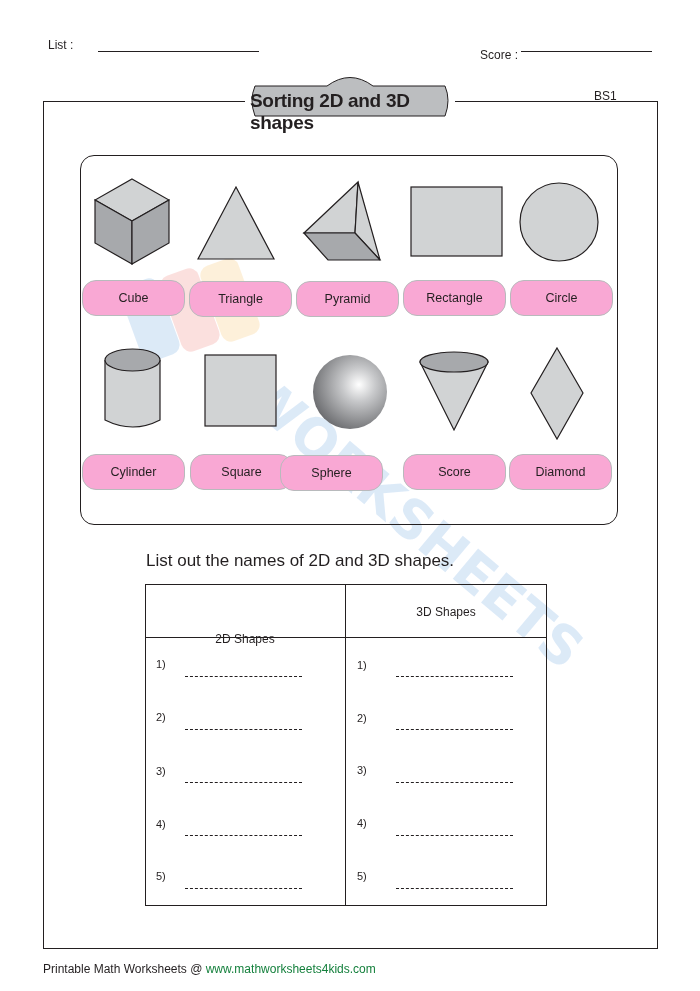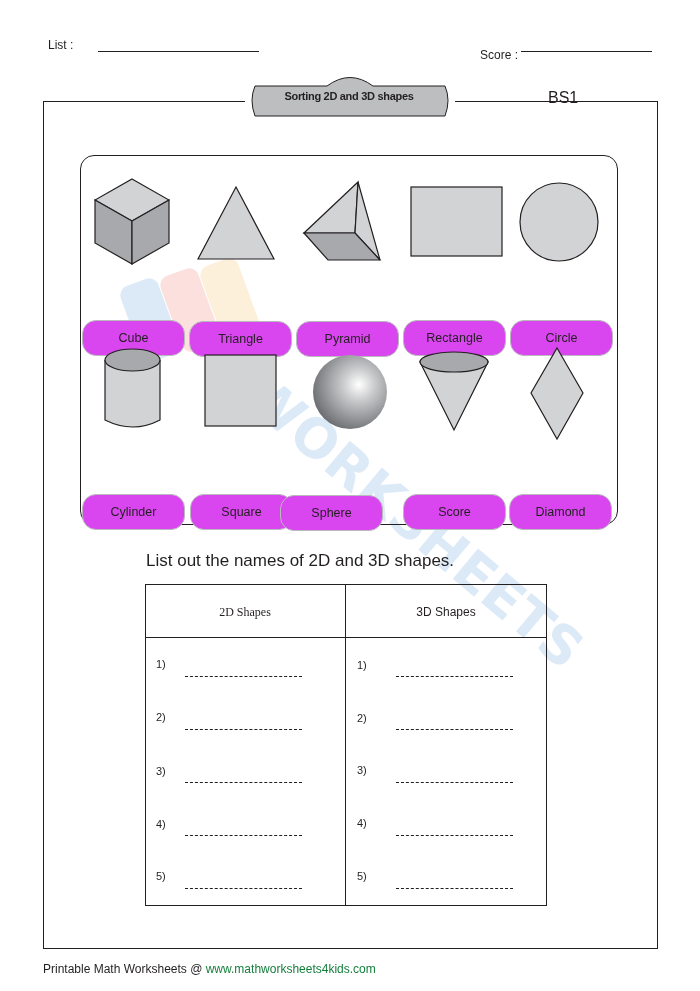--- a/index.html
+++ b/index.html
@@ -7,30 +7,30 @@
          font-family: "Liberation Sans", "DejaVu Sans", sans-serif; color: #231f20; }
   .abs { position: absolute; }
 
   .hdr-label { font-size: 12px; color: #231f20; }
   .hdr-line { border-bottom: 1px solid #231f20; height: 0; }
 
   .outer-frame { left: 43px; top: 101px; width: 615px; height: 848px;
                  border: 1.2px solid #231f20; box-sizing: border-box; }
 
   .title-badge-svg { left: 245px; top: 73px; }
-  .title-text { left: 250px; top: 90px; width: 198px; text-align: center;
-                font-size: 11px; font-weight: bold; color: #231f20; letter-spacing: -0.3px; }
-  .code-label { left: 518px; top: 89px; font-size: 16px; padding-left: 30px; }
+  .title-text { left: 250px; top: 90px; width: 198px; 
+                font-size: 19px; font-weight: bold; color: #231f20; letter-spacing: -0.3px; }
+  .code-label { left: 564px; top: 89px; font-size: 12px; padding-left: 30px; }
 
   .shapes-panel { left: 80px; top: 155px; width: 538px; height: 370px;
                   border: 1.3px solid #231f20; border-radius: 14px; box-sizing: border-box; }
 
-  .pill { width: 103px; height: 36px; border-radius: 14px; background: #d946ef;
+  .pill { width: 103px; height: 36px; border-radius: 14px; background: #f9a8d4;
           border: 1px solid #b8babc; box-sizing: border-box; display: flex;
-          align-items: center; justify-content: center; font-size: 12.5px; color: #231f20; margin-top: 40px; }
+          align-items: center; justify-content: center; font-size: 12.5px; color: #231f20; }
 
   .instructions { left: 146px; top: 551px; font-size: 17px; }
 
   .answer-table { left: 145px; top: 584px; width: 402px; height: 322px;
                   border: 1.6px solid #231f20; box-sizing: border-box; }
   .col-divider { left: 345px; top: 584px; width: 0; height: 322px; border-left: 1.4px solid #231f20; }
   .hdr-divider { left: 145px; top: 637px; width: 402px; height: 0; border-top: 1.6px solid #231f20; }
   .col-head { font-size: 12px; text-align: center; }
   .num { font-size: 11px; }
   .dash { width: 117px; height: 0; border-top: 1px dashed #231f20; }
@@ -122,21 +122,21 @@
 <div class="abs pill" style="left:280px; top:455px;">Sphere</div>
 <div class="abs pill" style="left:403px; top:454px;">Score</div>
 <div class="abs pill" style="left:509px; top:454px;">Diamond</div>
 
 <div class="abs instructions">List out the names of 2D and 3D shapes.</div>
 
 <div class="abs answer-table"></div>
 <div class="abs col-divider"></div>
 <div class="abs hdr-divider"></div>
 
-<div class="abs col-head" style="left:145px; top:605px; width:200px;font-family:Liberation Serif, serif;">2D Shapes</div>
+<div class="abs col-head" style="left:145px; top:632px; width:200px;">2D Shapes</div>
 <div class="abs col-head" style="left:345px; top:605px; width:202px;">3D Shapes</div>
 
 <span class="abs num" style="left:156px; top:658px;">1)</span>
 <div class="abs dash" style="left:185px; top:676px;"></div>
 <span class="abs num" style="left:156px; top:711px;">2)</span>
 <div class="abs dash" style="left:185px; top:729px;"></div>
 <span class="abs num" style="left:156px; top:765px;">3)</span>
 <div class="abs dash" style="left:185px; top:782px;"></div>
 <span class="abs num" style="left:156px; top:818px;">4)</span>
 <div class="abs dash" style="left:185px; top:835px;"></div>

